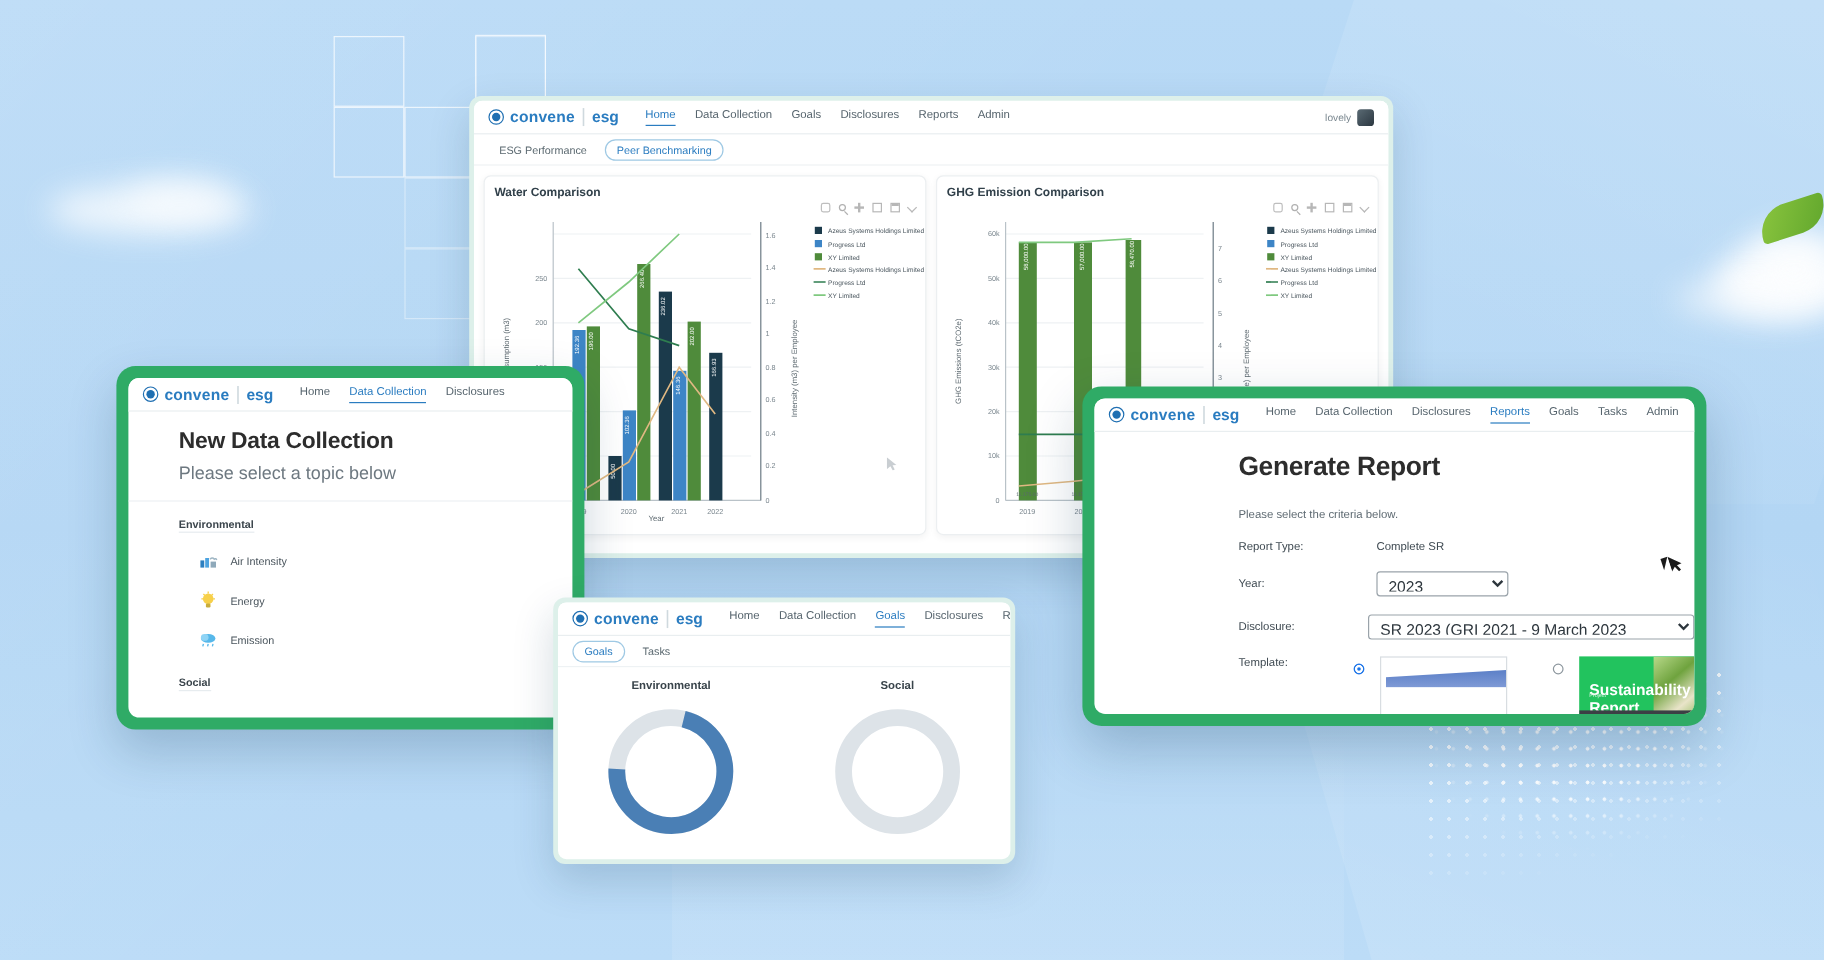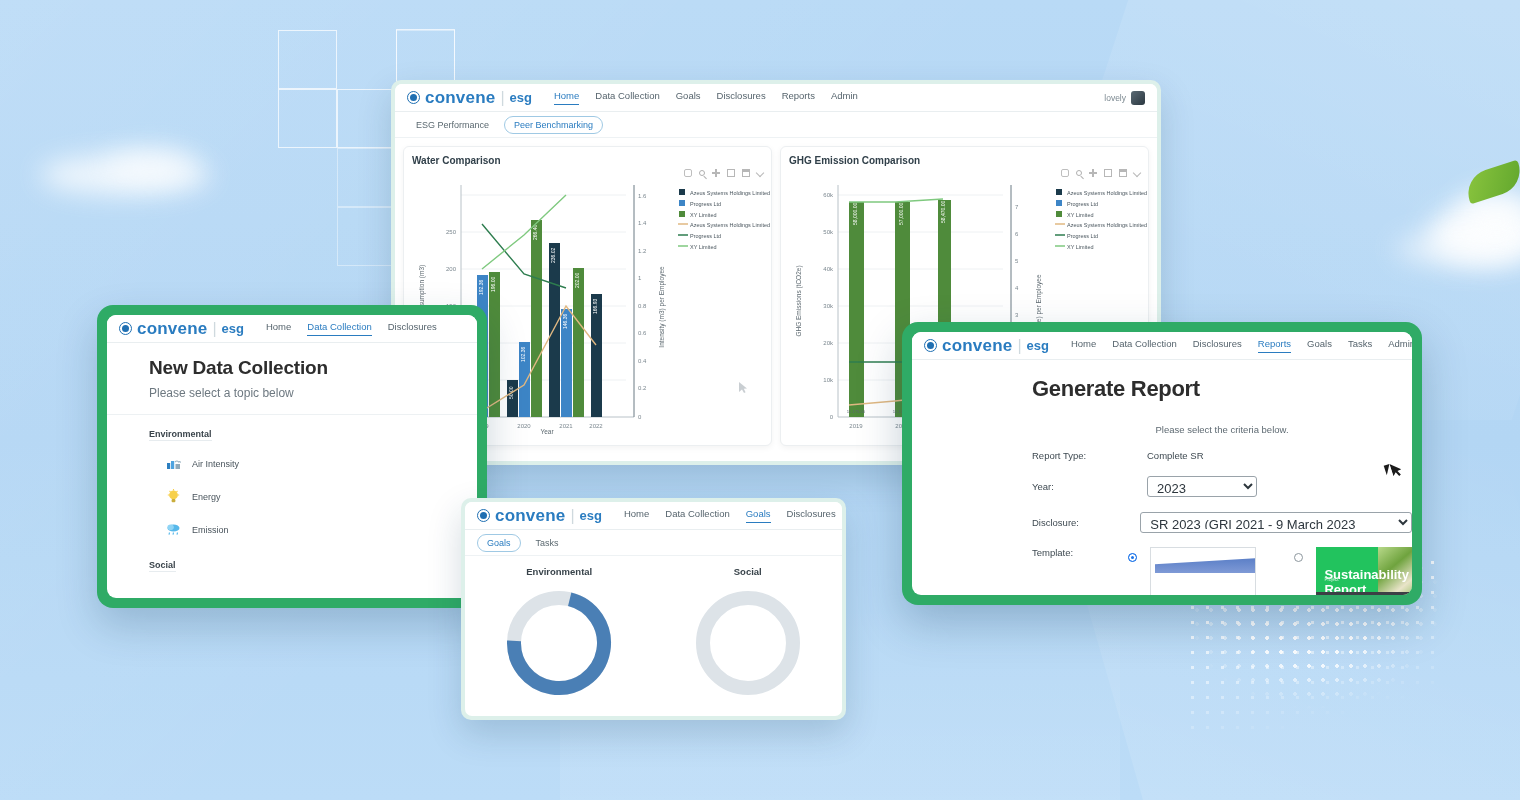--- a/index.html
+++ b/index.html
@@ -89,21 +89,21 @@
   }
   .logo { display:flex; align-items:center; gap:5px; flex:0 0 auto; }
   .logo .mark {
     width:13px; height:13px; border-radius:50%;
     border:1.6px solid #1f6fb2; position:relative; background:#fff;
   }
   .logo .mark:after {
     content:""; position:absolute; left:2px; top:2px; width:7px; height:7px;
     border-radius:50%; background:#1f6fb2;
   }
-  .logo .wd { font-size:17px; font-weight:700; color:#2a7cc0; letter-spacing:.2px; }
+  .logo .wd { font-size:13px; font-weight:700; color:#2a7cc0; letter-spacing:.2px; }
   .logo .sep { color:#cfd9de; font-weight:400; }
   .logo .esg { font-size:13px; font-weight:700; color:#2a7cc0; }
 
   .navs { display:flex; gap:16px; margin-left:22px; }
   .navs a {
     font-size:9.5px; color:#56646d; text-decoration:none; white-space:nowrap;
     padding-bottom:3px; border-bottom:1.6px solid transparent;
   }
   .navs a.active { color:#2a7cc0; border-bottom-color:#2a7cc0; }
 
@@ -154,21 +154,21 @@
   
   .chart { position:absolute; left:2px; top:30px; }
 
   
   #winDC {
     left:97px; top:305px; width:390px; height:303px;
     box-shadow:0 18px 40px rgba(20,60,90,0.22);
   }
   #winDC .body { padding:14px 0 0 42px; }
   .h-title { font-size:19px; font-weight:700; color:#2d2d2d; letter-spacing:-.2px; }
-  .h-sub { font-size:12px; color:#6d7880; margin-top:7px; }
+  .h-sub { font-size:15px; color:#6d7880; margin-top:7px; }
   .rule { height:1px; background:#edf1f3; margin:14px 0 0 -42px; }
   .sec-h { font-size:9px; font-weight:700; color:#3a444b; margin:14px 0 0 0; border-bottom:1px solid #e7ecef; display:inline-block; padding-bottom:1px;}
   .topics { display:flex; flex-wrap:wrap; margin-top:6px; }
   .topic { width:190px; display:flex; align-items:center; gap:10px; padding:8px 0 8px 16px; }
   .topic .tl { font-size:9px; color:#49545c; }
   .tico { width:17px; height:17px; flex:0 0 auto; position:relative; font-size:13px; line-height:17px; text-align:center; }
 
   
   #winGoals {
     left:461px; top:498px; width:385px; height:222px;
@@ -180,21 +180,21 @@
   .donut-col { text-align:center; }
   .donut-lbl { font-size:9.5px; font-weight:700; color:#39444b; margin-bottom:6px; }
 
   
   #winGR {
     left:902px; top:322px; width:520px; height:283px;
     box-shadow:0 18px 44px rgba(20,60,90,0.25);
   }
   #winGR .gbody { padding:16px 0 0 120px; }
   .gr-title { font-size:22px; font-weight:700; color:#2d2d2d; letter-spacing:-.3px; }
-  .gr-sub { font-size:9.5px; color:#5e6a72; margin-top:22px;text-align:center; }
+  .gr-sub { font-size:9.5px; color:#5e6a72; margin-top:22px; }
   .frow { display:flex; align-items:center; margin-top:15px; }
   .flab { width:115px; font-size:9.5px; color:#3f4a52; }
   .fval { font-size:9.5px; color:#3f4a52; }
   select.fsel {
     font-family:"Liberation Sans", sans-serif; font-size:13px; color:#2d363d;
     border:1px solid #9aa3aa; border-radius:3px; background:#fff;
     padding:3px 5px; height:21px;
   }
   .tmpl-row { display:flex; align-items:flex-start; margin-top:14px; }
   .radio {

